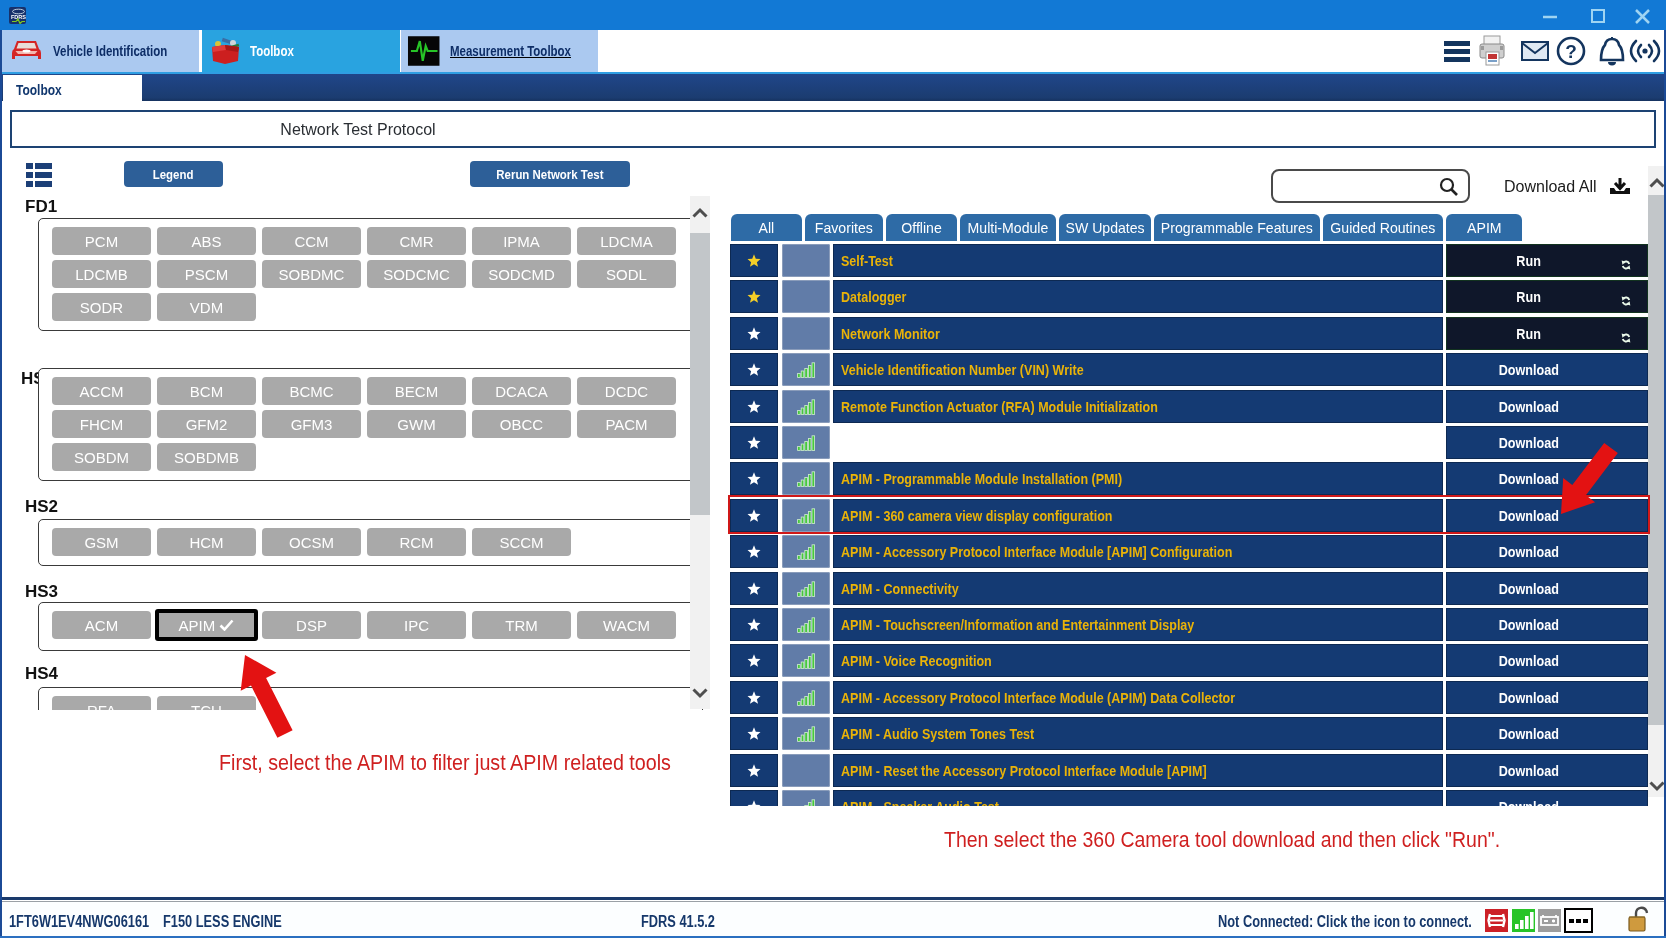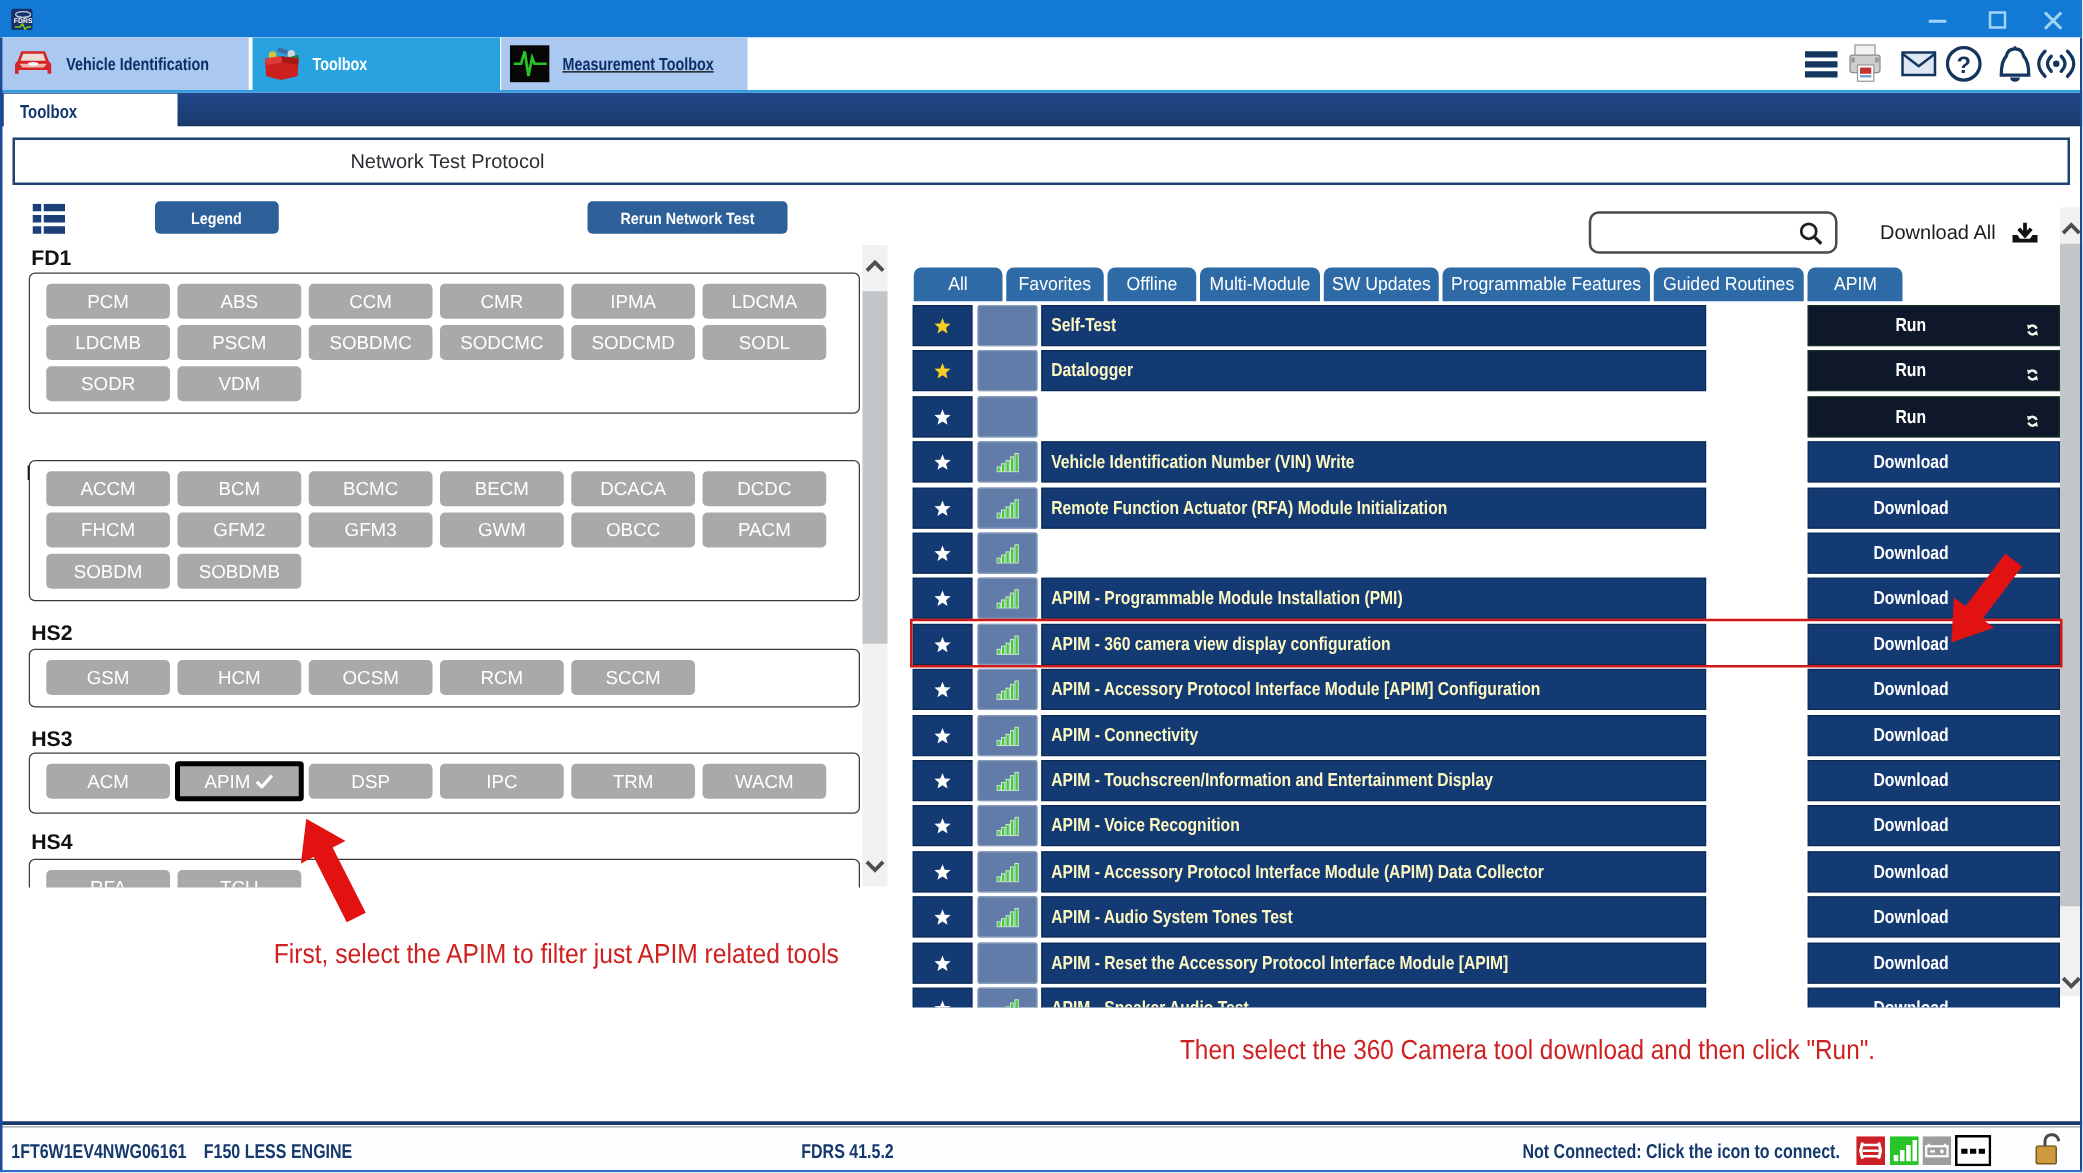--- a/index.html
+++ b/index.html
@@ -15,35 +15,35 @@
 .subbar{left:0;top:72px;width:1666px;height:29px;background:linear-gradient(#20468a,#1b3c70 88%,#16325f);border-top:2px solid #2f9ee3;box-sizing:border-box;}
 .subtab{left:3px;top:75px;width:139px;height:29px;background:#fff;color:#11376e;font-weight:bold;font-size:15px;
  display:flex;align-items:center;padding-left:13px;box-sizing:border-box;}
 
 .hdrbox{left:10px;top:110px;width:1646px;height:38px;border:2px solid #1d4373;box-sizing:border-box;background:#fff;}
 .hdrtxt{left:0;top:121px;width:716px;text-align:center;font-size:16px;color:#2a2e33;}
 .navbtn{background:#2d5f98;border-radius:4px;color:#fff;font-weight:bold;font-size:13px;
  display:flex;align-items:center;justify-content:center;}
 
 .seclbl{font-weight:bold;font-size:17px;color:#111;}
-.secbox{left:23px;width:665px;border:1px solid #3a3a3a;border-radius:5px;box-sizing:border-box;background:#fff;
+.secbox{left:38px;width:665px;border:1px solid #3a3a3a;border-radius:5px;box-sizing:border-box;background:#fff;
  padding:8px 0 0 13px;display:flex;flex-wrap:wrap;gap:5px 6px;align-content:flex-start;}
 .mbtn{width:99px;height:28px;background:#a9a9a9;border-radius:4px;color:#fff;font-size:15px;
  display:flex;align-items:center;justify-content:center;box-sizing:border-box;}
 .mbtn-sel{border:4px solid #000;width:103px;height:32px;margin:-2px;border-radius:3px;}
 
 .search{left:1271px;top:169px;width:199px;height:34px;border:2px solid #4a4a4a;border-radius:8px;box-sizing:border-box;background:#fff;}
 .ftab{top:214px;height:27px;background:#2e6ba6;color:#fff;font-size:15px;border-radius:6px 6px 0 0;
  display:flex;align-items:center;justify-content:center;box-sizing:border-box;}
 .row{left:730px;width:918px;height:33px;}
 .cell{position:absolute;top:0;height:33px;background:#143a73;box-shadow:inset 0 0 0 1px rgba(9,30,60,.6);}
 .c-star{left:0;width:48px;display:flex;align-items:center;justify-content:center;}
 .c-sig{left:52px;width:48px;background:#617ca8;display:flex;align-items:center;justify-content:center;box-shadow:inset 0 0 0 1px #8a9cba;border-radius:2px;}
-.c-name{left:103px;width:532px;display:flex;align-items:center;padding-left:8px;box-sizing:border-box;
- color:#fef9c3;font-weight:bold;font-size:15px;white-space:nowrap;}
+.c-name{left:103px;width:610px;display:flex;align-items:center;padding-left:8px;box-sizing:border-box;
+ color:#eab308;font-weight:bold;font-size:15px;white-space:nowrap;}
 .cx{display:inline-block;transform:scaleX(0.835);transform-origin:0 50%;}
 .cc{display:inline-block;transform:scaleX(0.84);}
 .c-act{left:716px;width:202px;color:#fff;font-weight:bold;font-size:15px;}
 .c-act .lbl{position:absolute;left:0;top:0;width:165px;height:33px;display:flex;align-items:center;justify-content:center;}
 .c-green{background:#0f172a;box-shadow:inset 0 0 0 1px rgba(20,70,25,.6);}
 
 .sbar{background:#f1f1f1;}
 .sthumb{background:#c2c6c9;}
 
 .statusbar{left:0;top:901px;width:1666px;height:35px;background:#fcfeff;border-top:1px solid #9aa0a6;}
@@ -306,20 +306,23 @@
             </svg></span>
         </div>
 </div>
 <div class="abs row" style="top:73px;">
 <div class="cell c-star">
           <svg width="14" height="13" viewBox="0 0 20 19">
             <path d="M10 0.5 L12.6 6.9 L19.5 7.4 L14.2 11.9 L15.9 18.6 L10 14.9 L4.1 18.6 L5.8 11.9 L0.5 7.4 L7.4 6.9 Z" fill="#ffffff"></path>
           </svg>
         </div>
 <div class="cell c-sig"></div>
+<div class="cell c-name">
+          <span class="cx">Network Monitor</span>
+        </div>
 <div class="cell c-act c-green">
           <span class="lbl" style="width:165px">
             <span class="cc">Run</span>
           </span>
           <span style="position:absolute;right:17px;top:12px"><svg width="10" height="10" viewBox="0 0 15 15">
               <g fill="none" stroke="#e8f7e8" stroke-width="3">
                 <path d="M12.3 6 A5 5 0 0 0 3.5 4.2"></path>
                 <path d="M2.7 9 A5 5 0 0 0 11.5 10.8"></path>
               </g>
               <path d="M1.0 0.8 L7 2.8 L2.2 7.0 Z" fill="#e8f7e8"></path>

